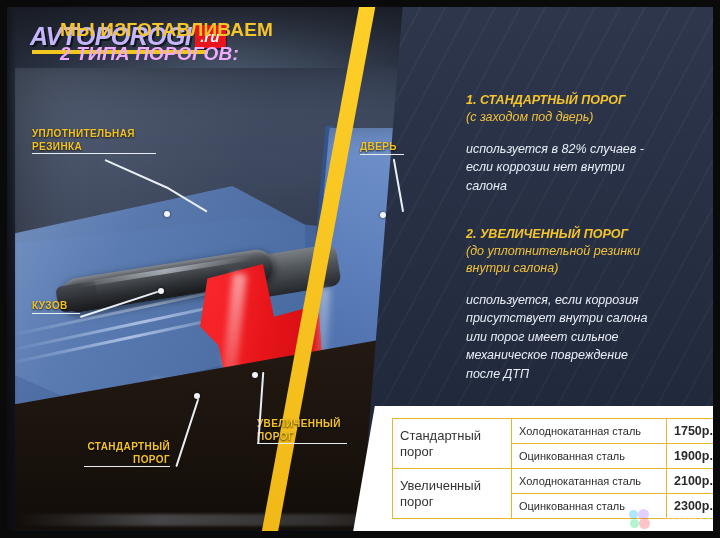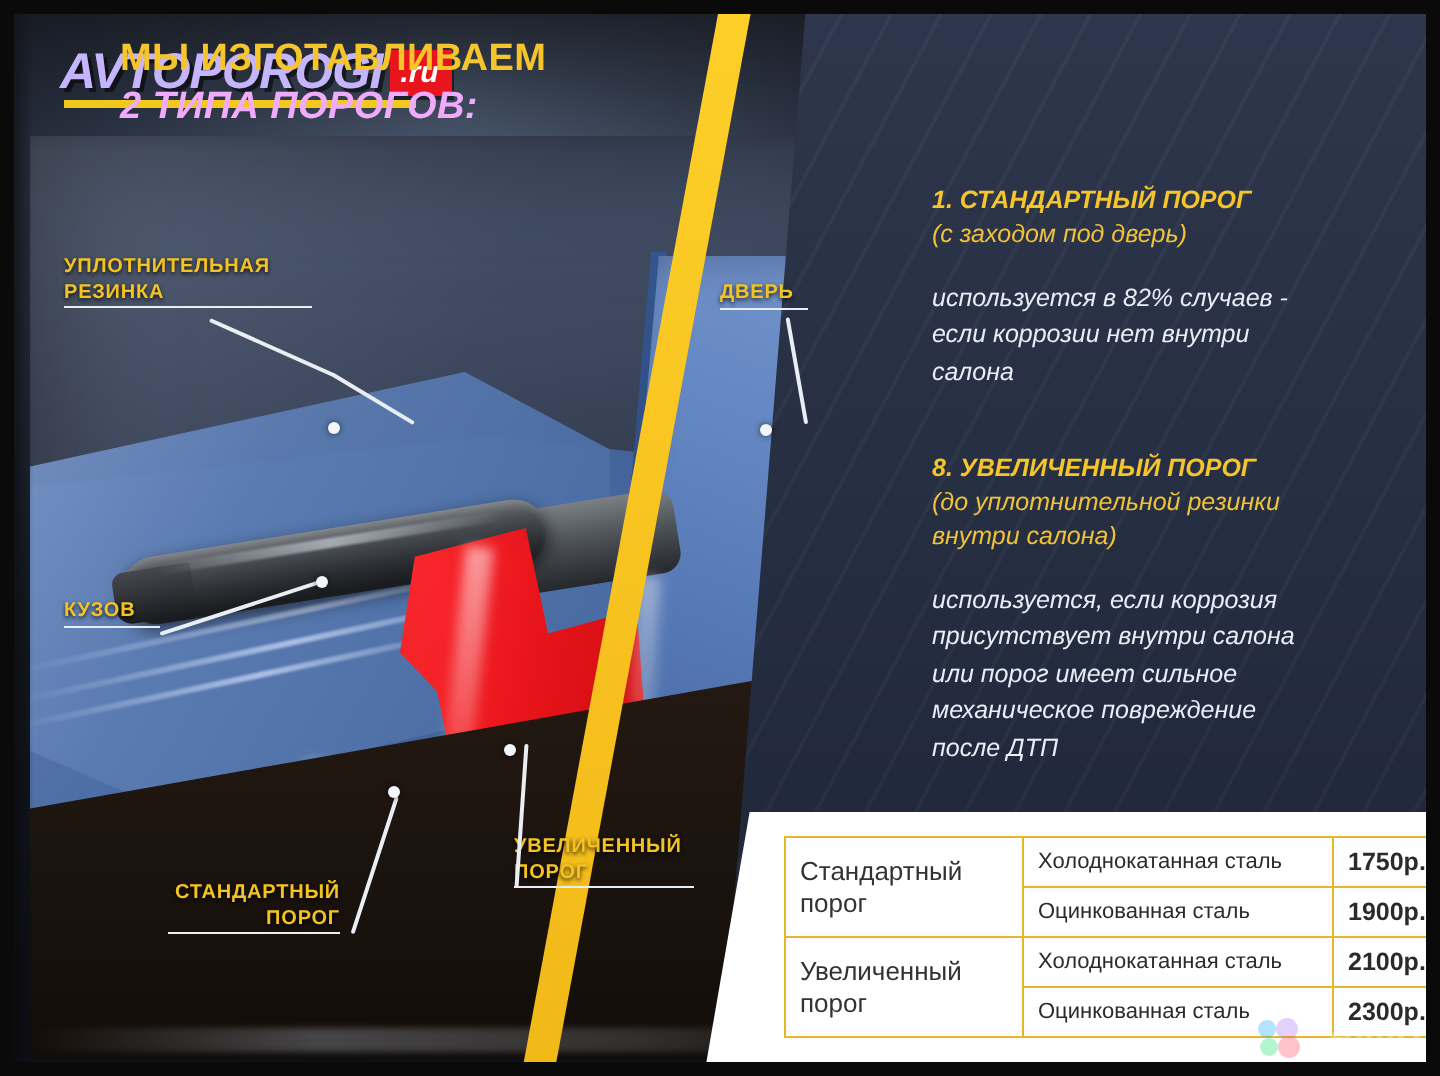--- a/index.html
+++ b/index.html
@@ -354,21 +354,21 @@
 
   <div class="sec" id="sec1" style="z-index:9;">
     <div class="sec-title">1. СТАНДАРТНЫЙ ПОРОГ</div>
     <div class="sec-sub">(с заходом под дверь)</div>
     <div class="sec-body">используется в 82% случаев -
 если коррозии нет внутри
 салона</div>
   </div>
 
   <div class="sec" id="sec2" style="z-index:9;">
-    <div class="sec-title">8. УВЕЛИЧЕННЫЙ ПОРОГ</div>
+    <div class="sec-title">2. УВЕЛИЧЕННЫЙ ПОРОГ</div>
     <div class="sec-sub">(до уплотнительной резинки
 внутри салона)</div>
     <div class="sec-body">используется, если коррозия
 присутствует внутри салона
 или порог имеет сильное
 механическое повреждение
 после ДТП</div>
   </div>
 
   <div class="white-panel"></div>

